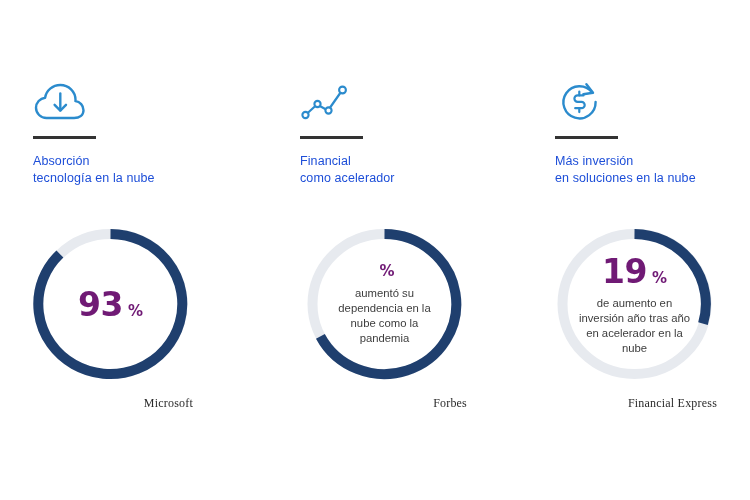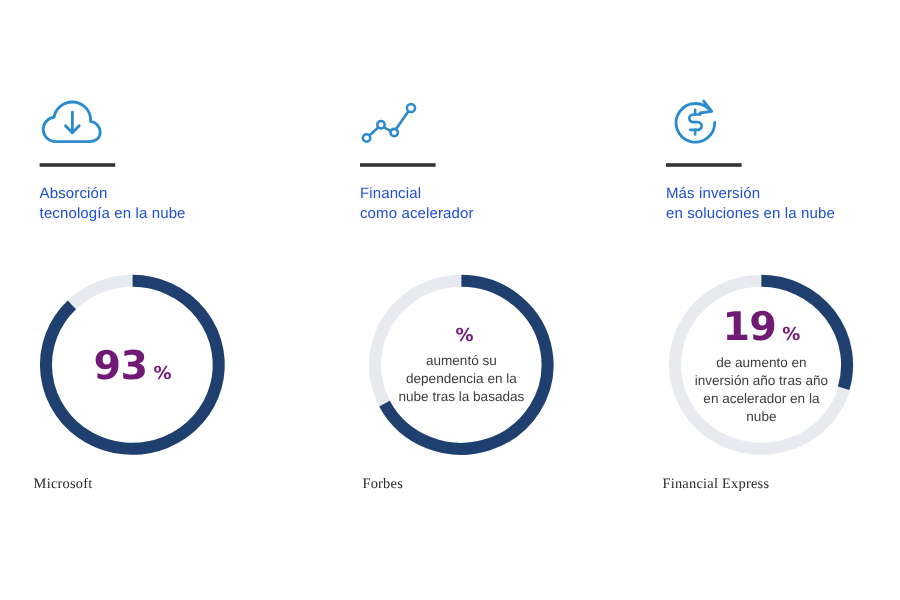--- a/index.html
+++ b/index.html
@@ -119,21 +119,21 @@
     margin-top: 7px;
     font-size: 11.3px;
     line-height: 15px;
     text-align: center;
     color: #3d3d3d;
     max-width: 112px;
   }
   .stat-source {
     margin-top: 12px;
     width: 165px;
-    text-align: left;
+    text-align: right;
     font-family: "Liberation Serif", serif;
     font-size: 12px;
     color: #2b2b2b;
     letter-spacing: 0.2px;
   }
 </style>
 </head>
 <body>
 
 <div class="infographic">
@@ -207,21 +207,21 @@
       <div class="donut-wrap">
         <svg width="165" height="160" viewBox="0 0 165 160">
           <ellipse cx="82.5" cy="80" rx="72" ry="70" fill="none" stroke="#e7eaef" stroke-width="10"></ellipse>
           <path d="M 82.5 10
                    A 72 70 0 1 1 18.4 112.3" fill="none" stroke="#1f3f6e" stroke-width="10" stroke-linecap="butt"></path>
         </svg>
         <div class="donut-inner">
           <div class="donut-number-row">
             <span class="donut-pct">%</span>
           </div>
-          <div class="donut-caption">aumentó su dependencia en la nube tras la basadas</div>
+          <div class="donut-caption">aumentó su dependencia en la nube como la pandemia</div>
         </div>
       </div>
       <div class="stat-source">Forbes</div>
     </div>
 
     <div class="stat s3">
       <div class="donut-wrap">
         <svg width="165" height="160" viewBox="0 0 165 160">
           <ellipse cx="82.5" cy="80" rx="72" ry="70" fill="none" stroke="#e7eaef" stroke-width="10"></ellipse>
           <path d="M 82.5 10

